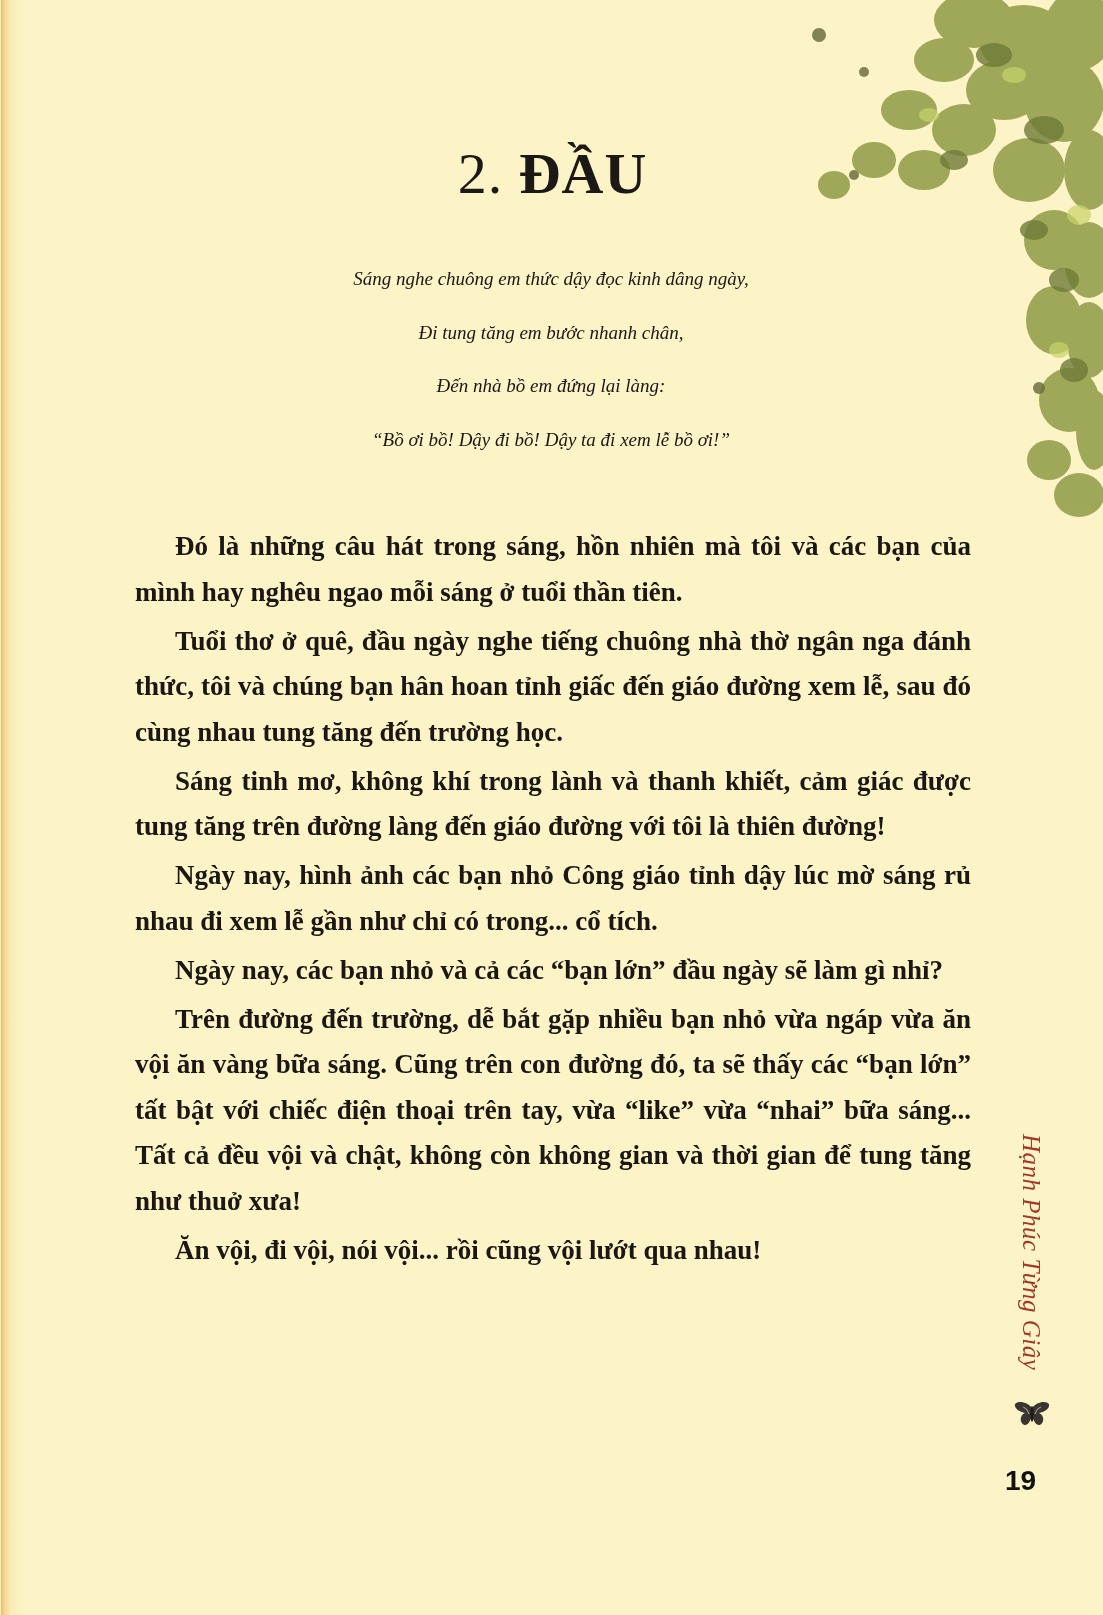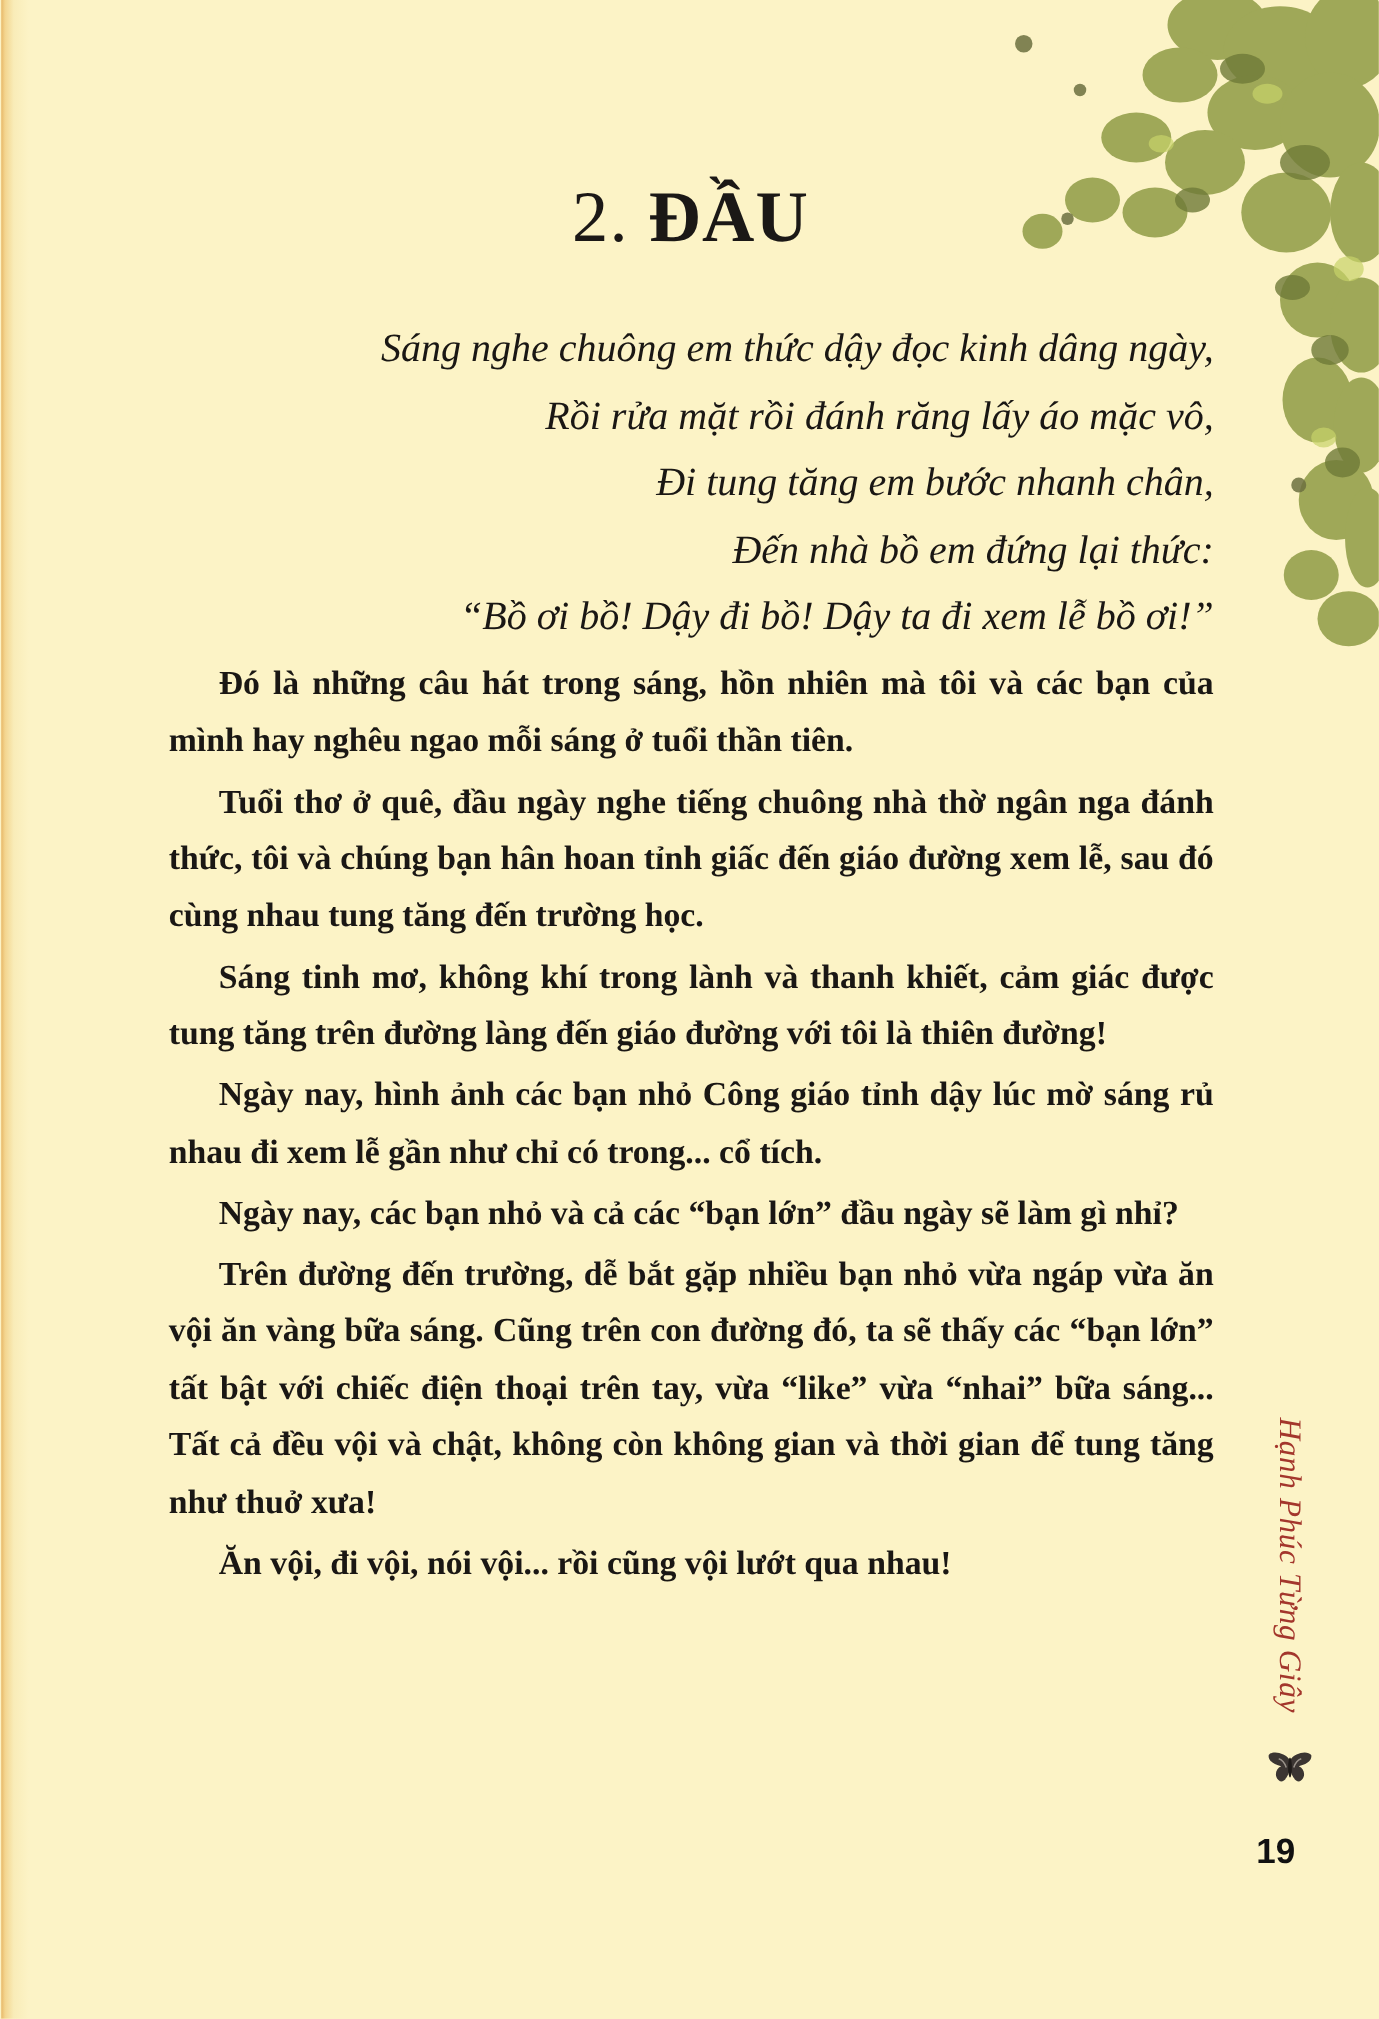--- a/index.html
+++ b/index.html
@@ -36,23 +36,23 @@
       font-weight: bold;
       letter-spacing: 1px;
       color: #1b1816;
       margin: 0;
     }
     .chapter-title .num { font-weight: normal; }
     .poem {
       position: absolute;
       left: 130px; width: 840px;
       top: 252px;
-      text-align: right;
+      text-align: center;
       font-style: italic;
-      font-size: 32px;
+      font-size: 19px;
       line-height: 53.5px;
       margin: 0; padding: 0;
       list-style: none;
     }
     .body-text {
       position: absolute;
       left: 134px;
       top: 524px;
       width: 836px;
       font-size: 27px;
@@ -145,23 +145,22 @@
     </g>
   </svg>
 
   <h1 class="chapter-title">
     <span class="num">2.</span>
     <span>ĐẦU</span>
   </h1>
 
   <ul class="poem">
     <li>Sáng nghe chuông em thức dậy đọc kinh dâng ngày,</li>
-    <li>Rồi rửa mặt rồi đánh răng lấy áo mặc vô,</li>
     <li>Đi tung tăng em bước nhanh chân,</li>
-    <li>Đến nhà bồ em đứng lại thức:</li>
+    <li>Đến nhà bồ em đứng lại làng:</li>
     <li>“Bồ ơi bồ! Dậy đi bồ! Dậy ta đi xem lễ bồ ơi!”</li>
   </ul>
 
   <div class="body-text">
     <p>Đó là những câu hát trong sáng, hồn nhiên mà tôi và các bạn của mình hay nghêu ngao mỗi sáng ở tuổi thần tiên.</p>
     <p>Tuổi thơ ở quê, đầu ngày nghe tiếng chuông nhà thờ ngân nga đánh thức, tôi và chúng bạn hân hoan tỉnh giấc đến giáo đường xem lễ, sau đó cùng nhau tung tăng đến trường học.</p>
     <p>Sáng tinh mơ, không khí trong lành và thanh khiết, cảm giác được tung tăng trên đường làng đến giáo đường với tôi là thiên đường!</p>
     <p>Ngày nay, hình ảnh các bạn nhỏ Công giáo tỉnh dậy lúc mờ sáng rủ nhau đi xem lễ gần như chỉ có trong... cổ tích.</p>
     <p>Ngày nay, các bạn nhỏ và cả các “bạn lớn” đầu ngày sẽ làm gì nhỉ?</p>
     <p>Trên đường đến trường, dễ bắt gặp nhiều bạn nhỏ vừa ngáp vừa ăn vội ăn vàng bữa sáng. Cũng trên con đường đó, ta sẽ thấy các “bạn lớn” tất bật với chiếc điện thoại trên tay, vừa “like” vừa “nhai” bữa sáng... Tất cả đều vội và chật, không còn không gian và thời gian để tung tăng như thuở xưa!</p>

